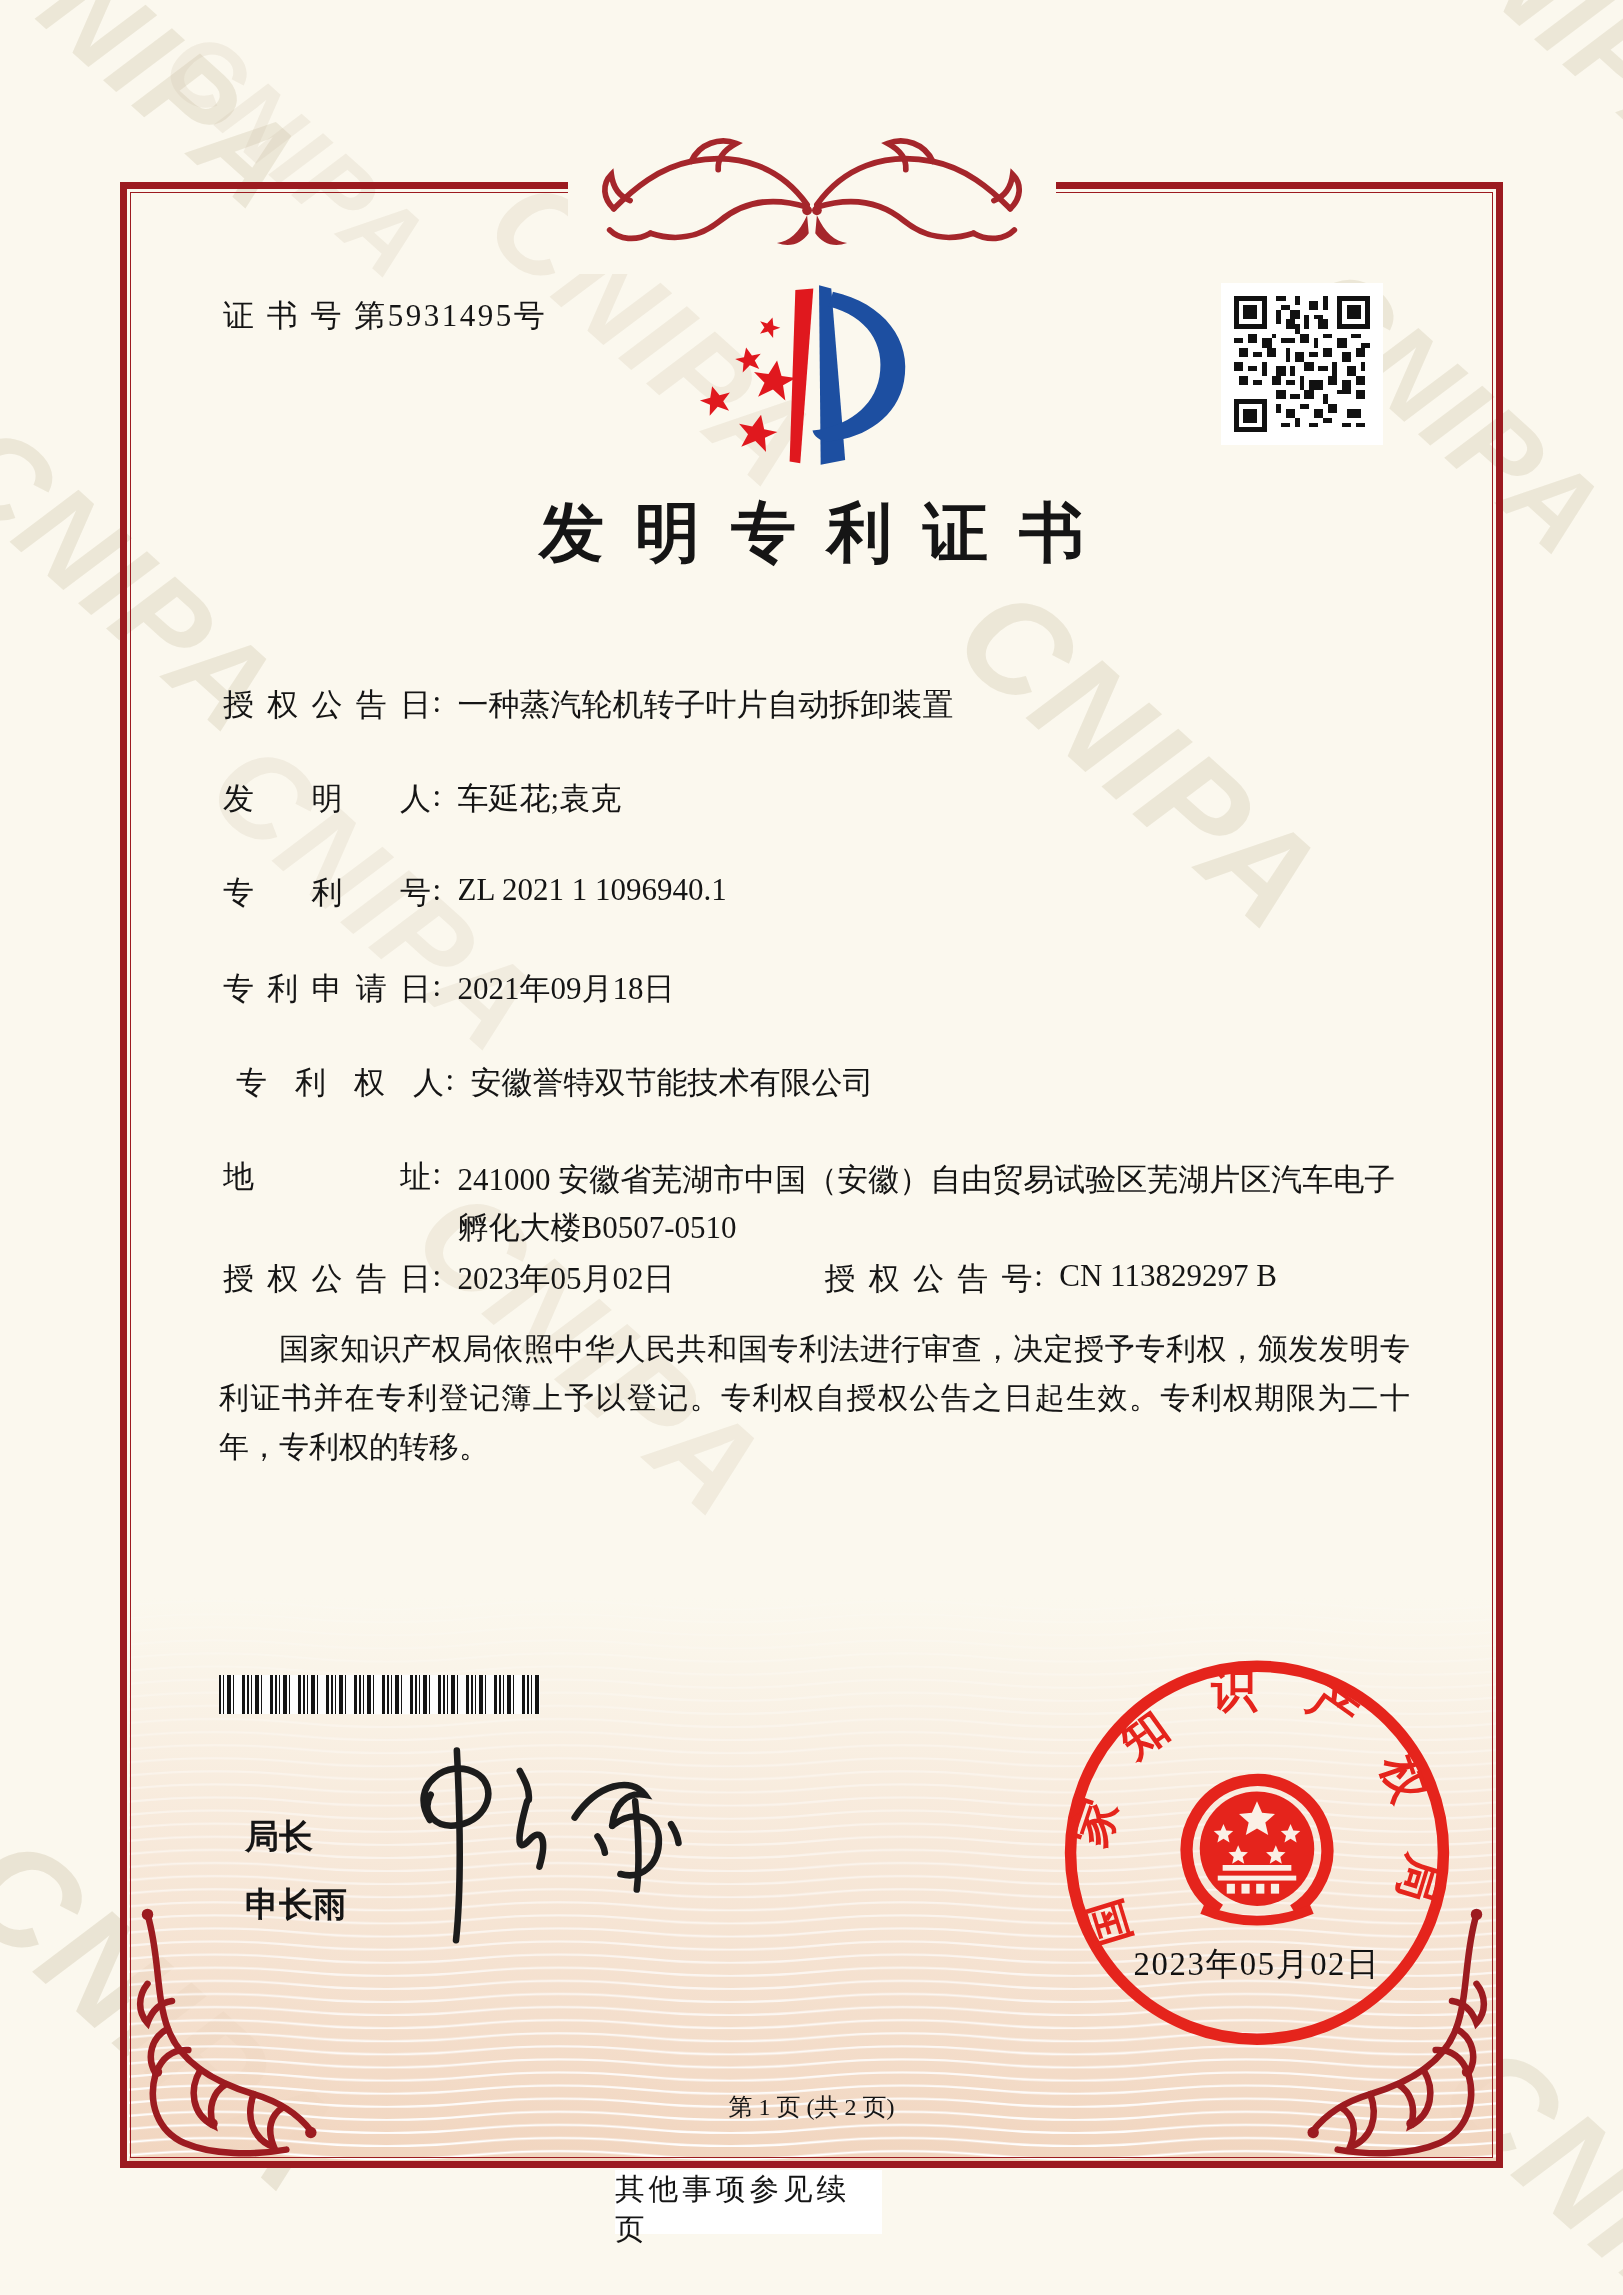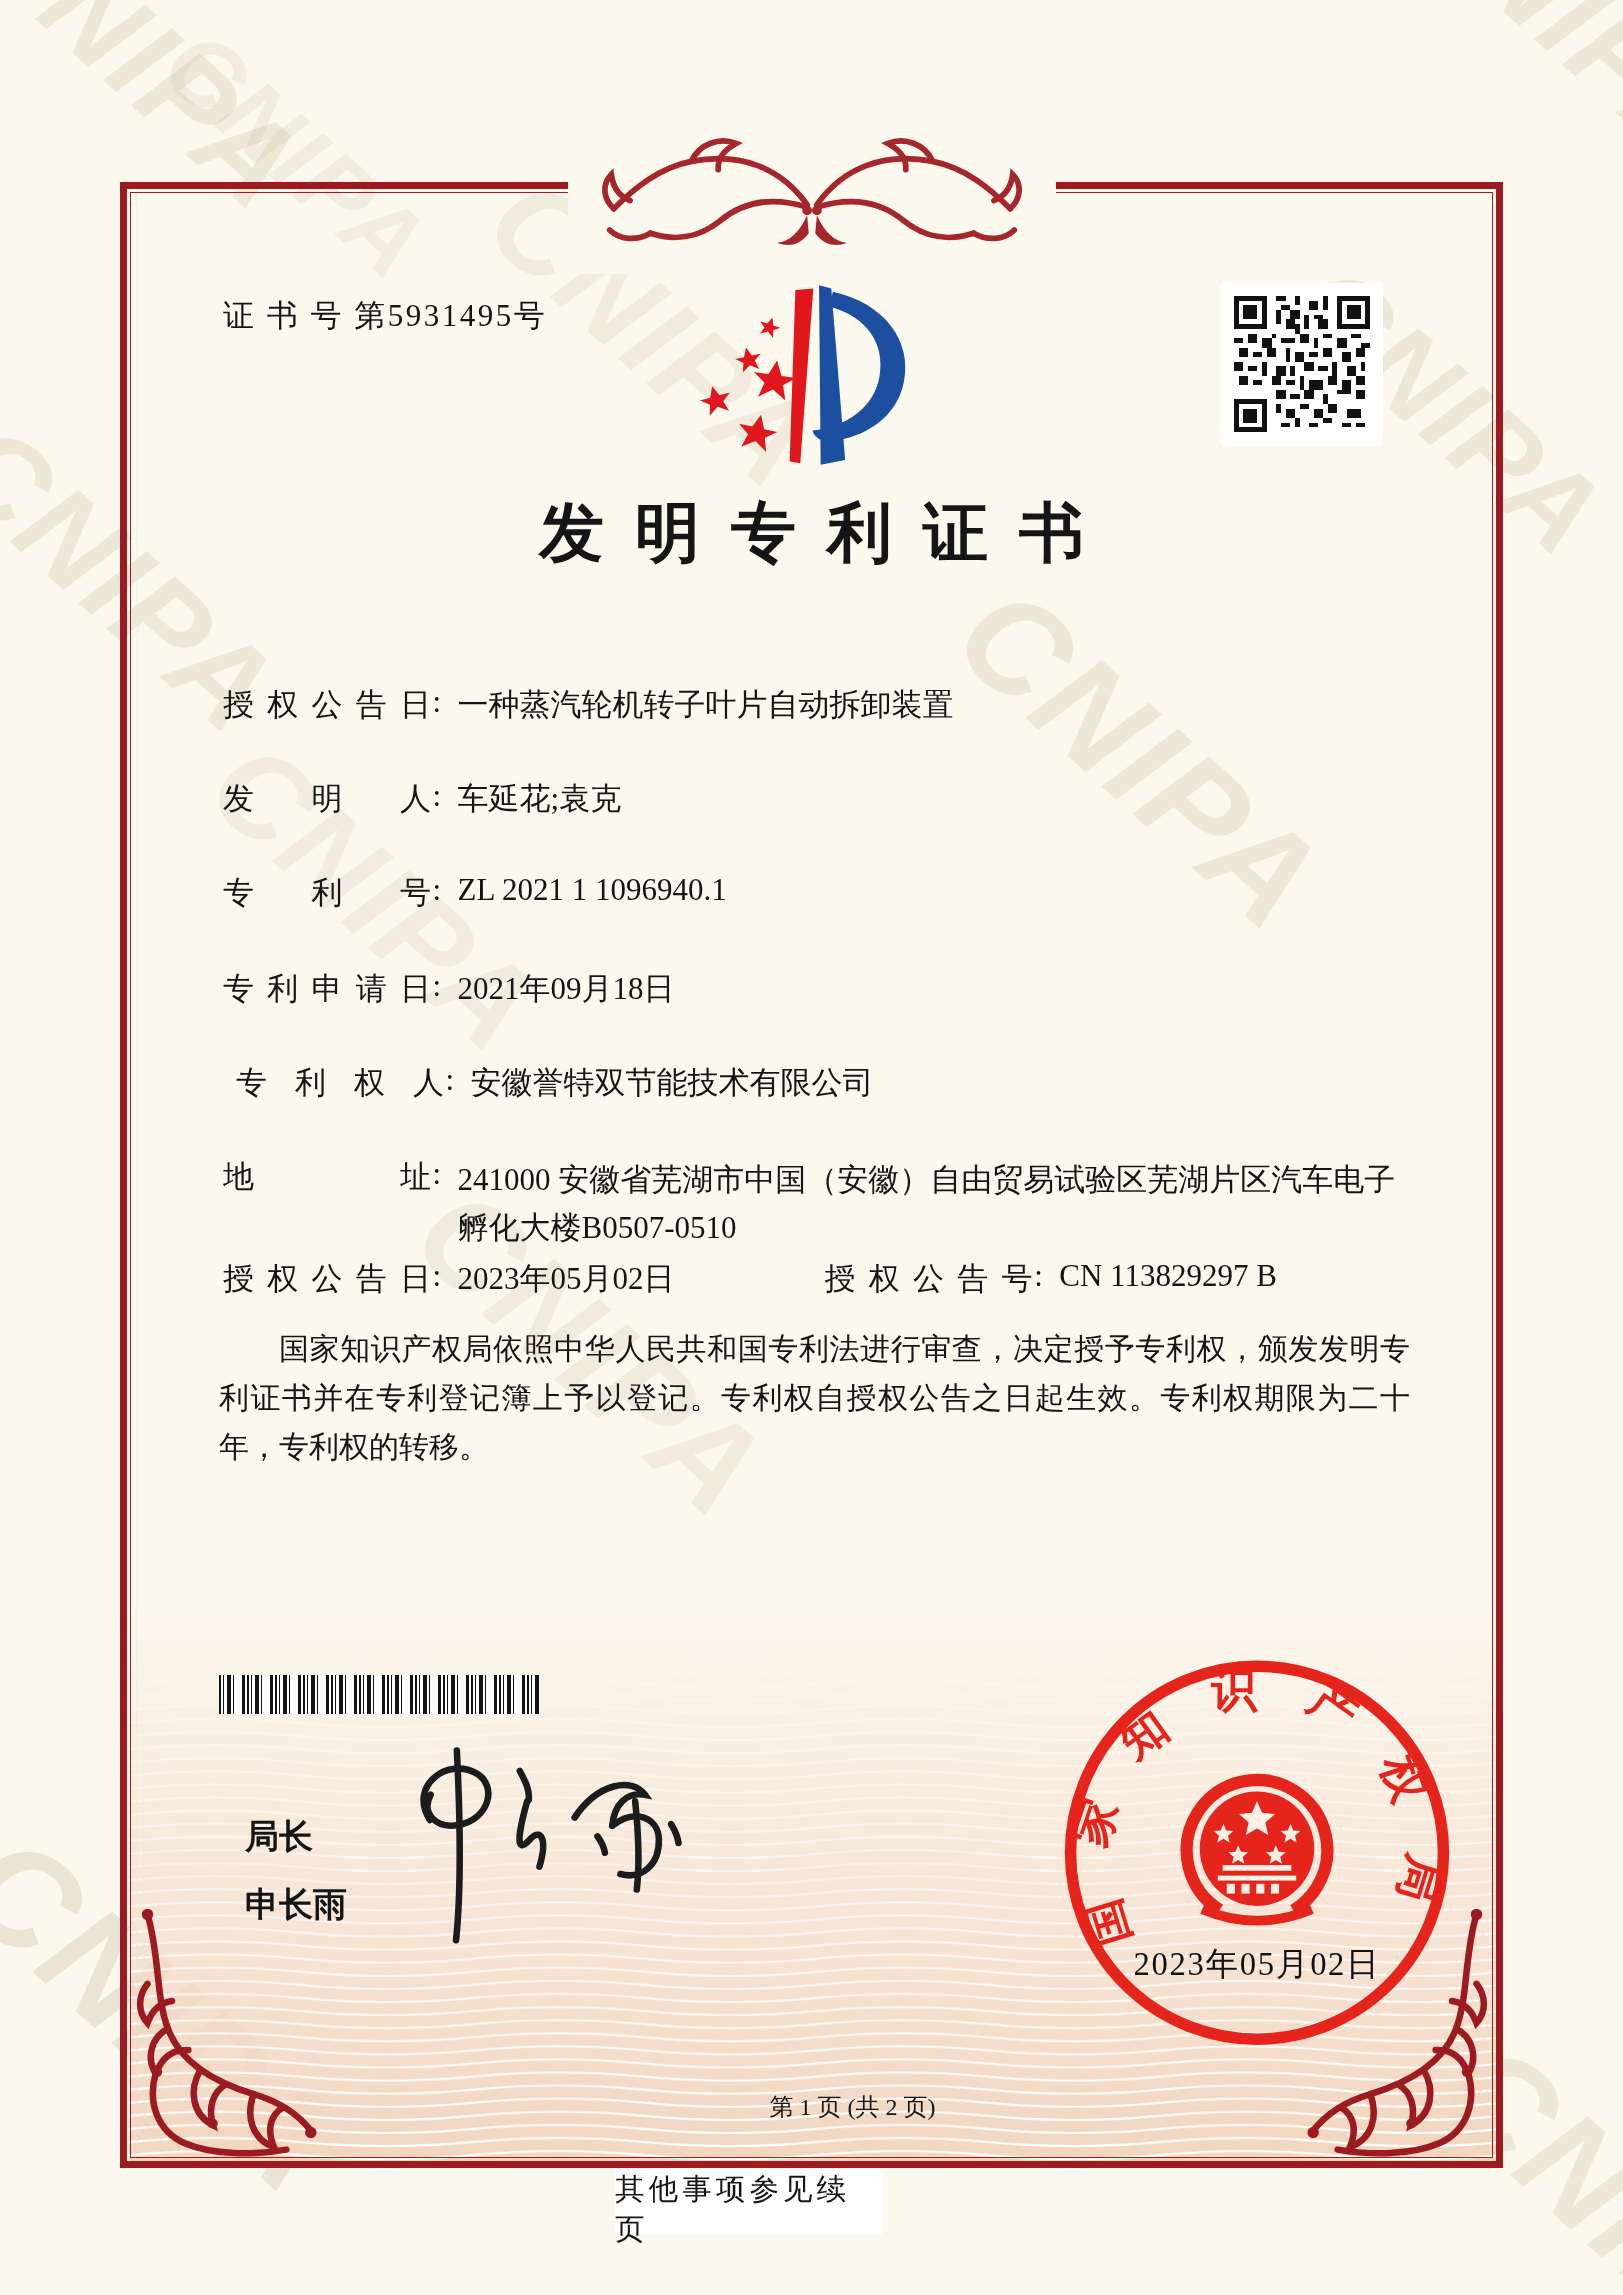--- a/index.html
+++ b/index.html
@@ -58,21 +58,21 @@
   .barcode{
     position:absolute;left:219px;top:1675px;width:321px;height:39px;z-index:3;
     background:repeating-linear-gradient(90deg,
       #141414 0 2.5px,#fdfdfd 2.5px 4.1px,#141414 4.1px 4.9px,#fdfdfd 4.9px 8.2px,
       #141414 8.2px 12.3px,#fdfdfd 12.3px 14px,#141414 14px 15.5px,#fdfdfd 15.5px 19.6px,
       #141414 19.6px 20.5px,#fdfdfd 20.5px 23px,#141414 23px 26px,#fdfdfd 26px 28px);
   }
   .sig-label{position:absolute;left:245px;font-size:34px;font-weight:700;font-family:"Liberation Sans", sans-serif;z-index:3;}
   .signature{position:absolute;left:352px;top:1726px;width:352px;height:229px;z-index:5;}
   .seal{position:absolute;left:1055px;top:1654px;width:404px;height:404px;z-index:6;}
-  .footer-page{position:absolute;left:120px;top:2091px;width:1383px;text-align:center;font-size:24px;z-index:3;padding-left:41px;}
+  .footer-page{position:absolute;left:120px;top:2091px;width:1383px;text-align:center;font-size:24px;z-index:3;}
   .note-box{
     position:absolute;left:615px;top:2170px;width:267px;height:64px;background:#ffffff;z-index:5;
     display:flex;align-items:flex-start;justify-content:center;font-size:29.5px;letter-spacing:4.1px;
   }
 </style>
 </head>
 <body>
 
 <div class="page">
 

